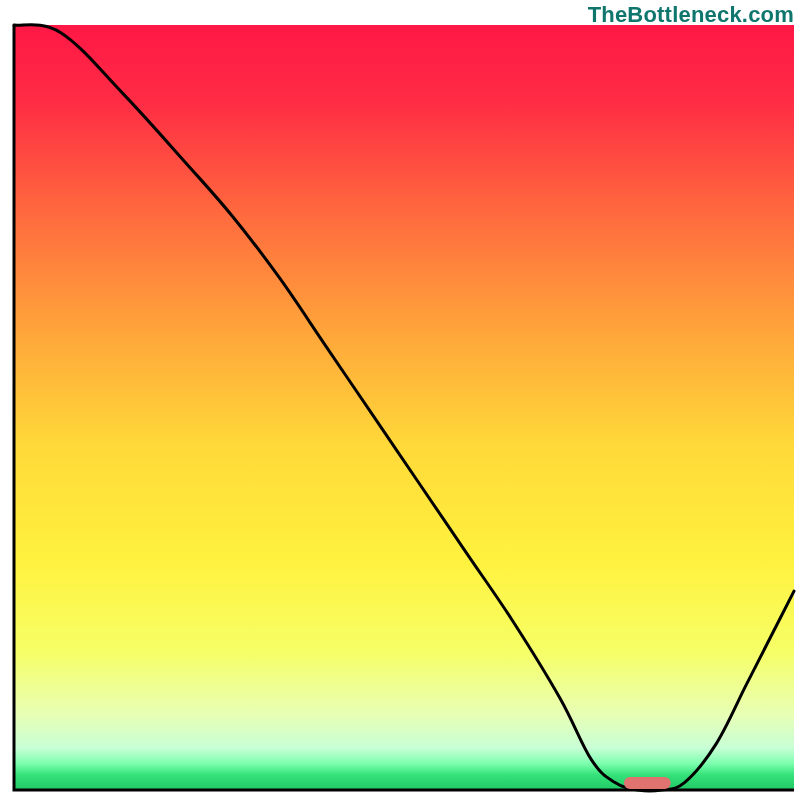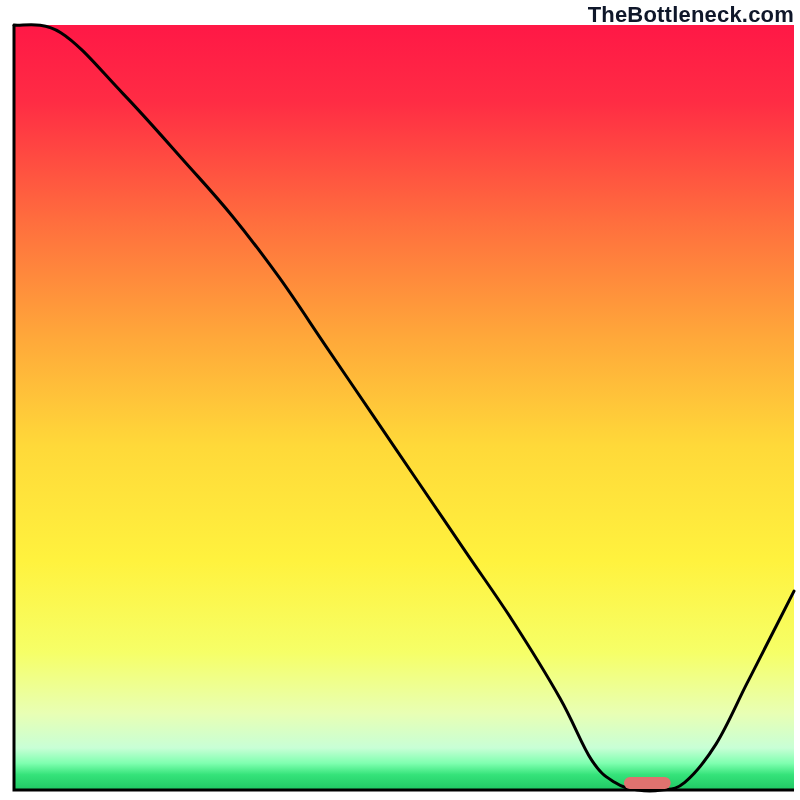--- a/index.html
+++ b/index.html
@@ -15,21 +15,21 @@
     width: 800px;
     height: 800px;
     background: #ffffff;
   }
   .watermark {
     position: absolute;
     top: 2px;
     right: 6px;
     font-size: 22px;
     font-weight: bold;
-    color: #0f172a;
+    color: #0f766e;
     letter-spacing: 0.2px;
     z-index: 10;
   }
   svg {
     display: block;
   }
 </style>
 </head>
 <body>
 

